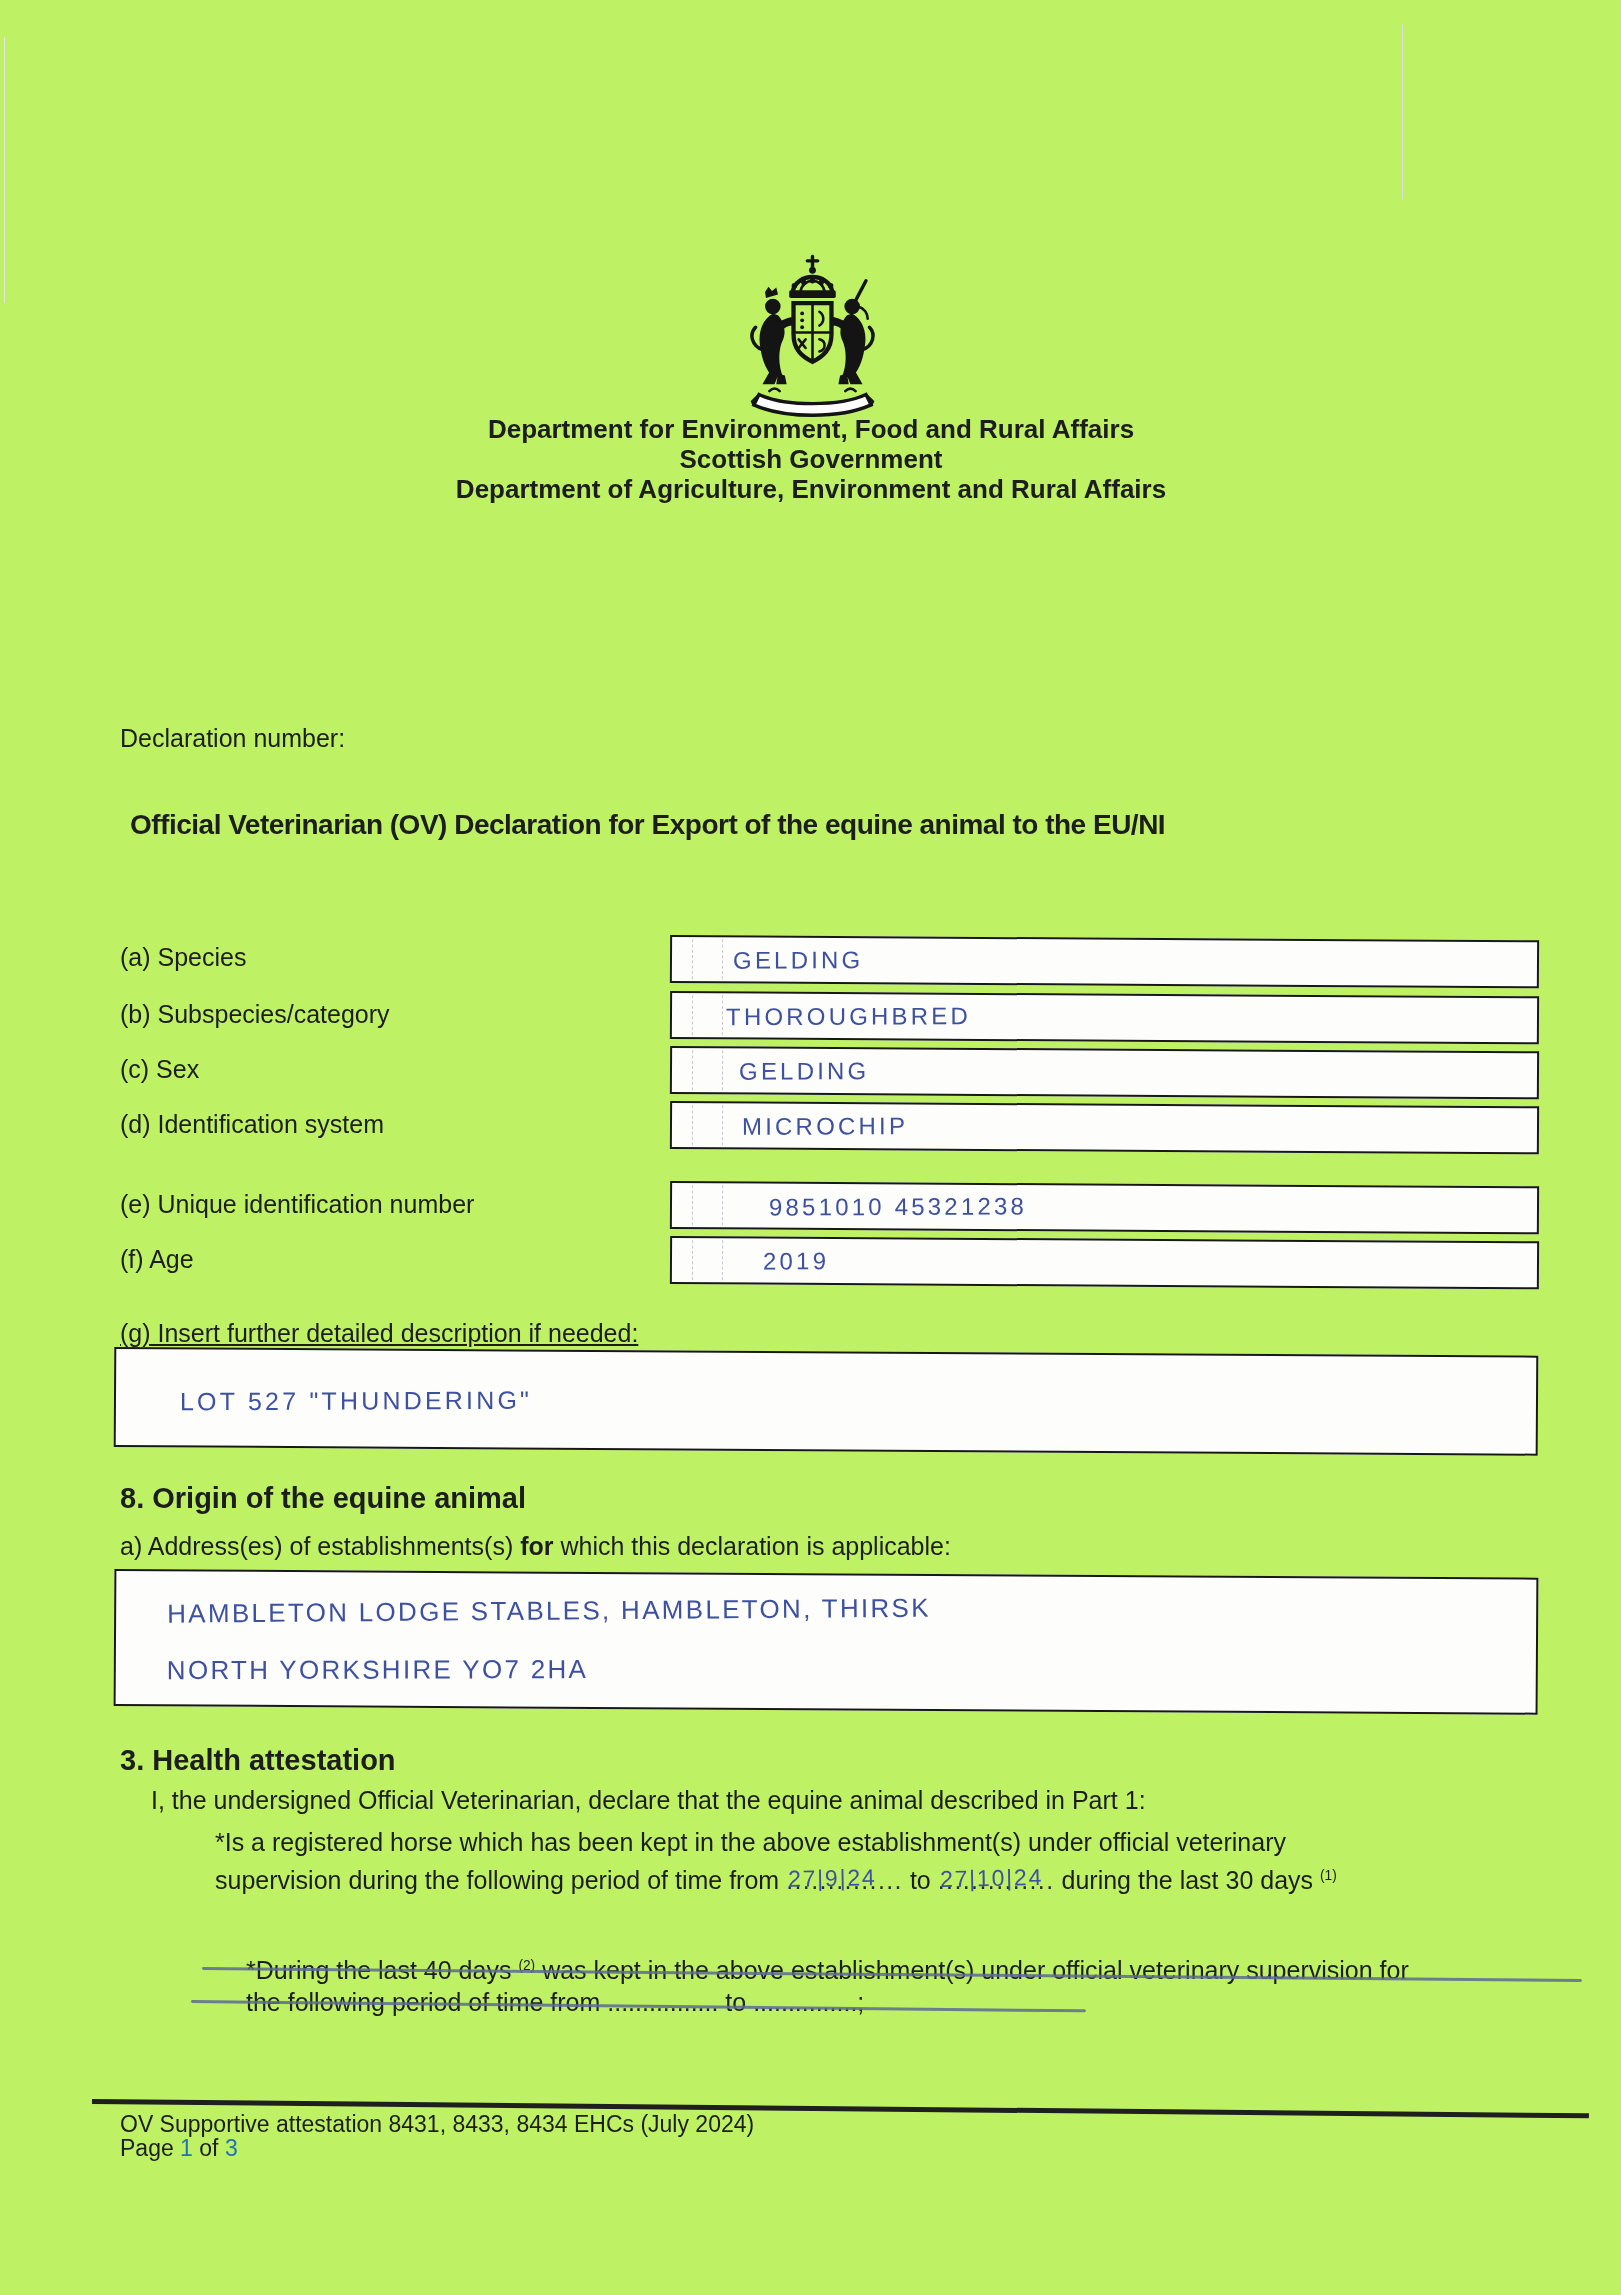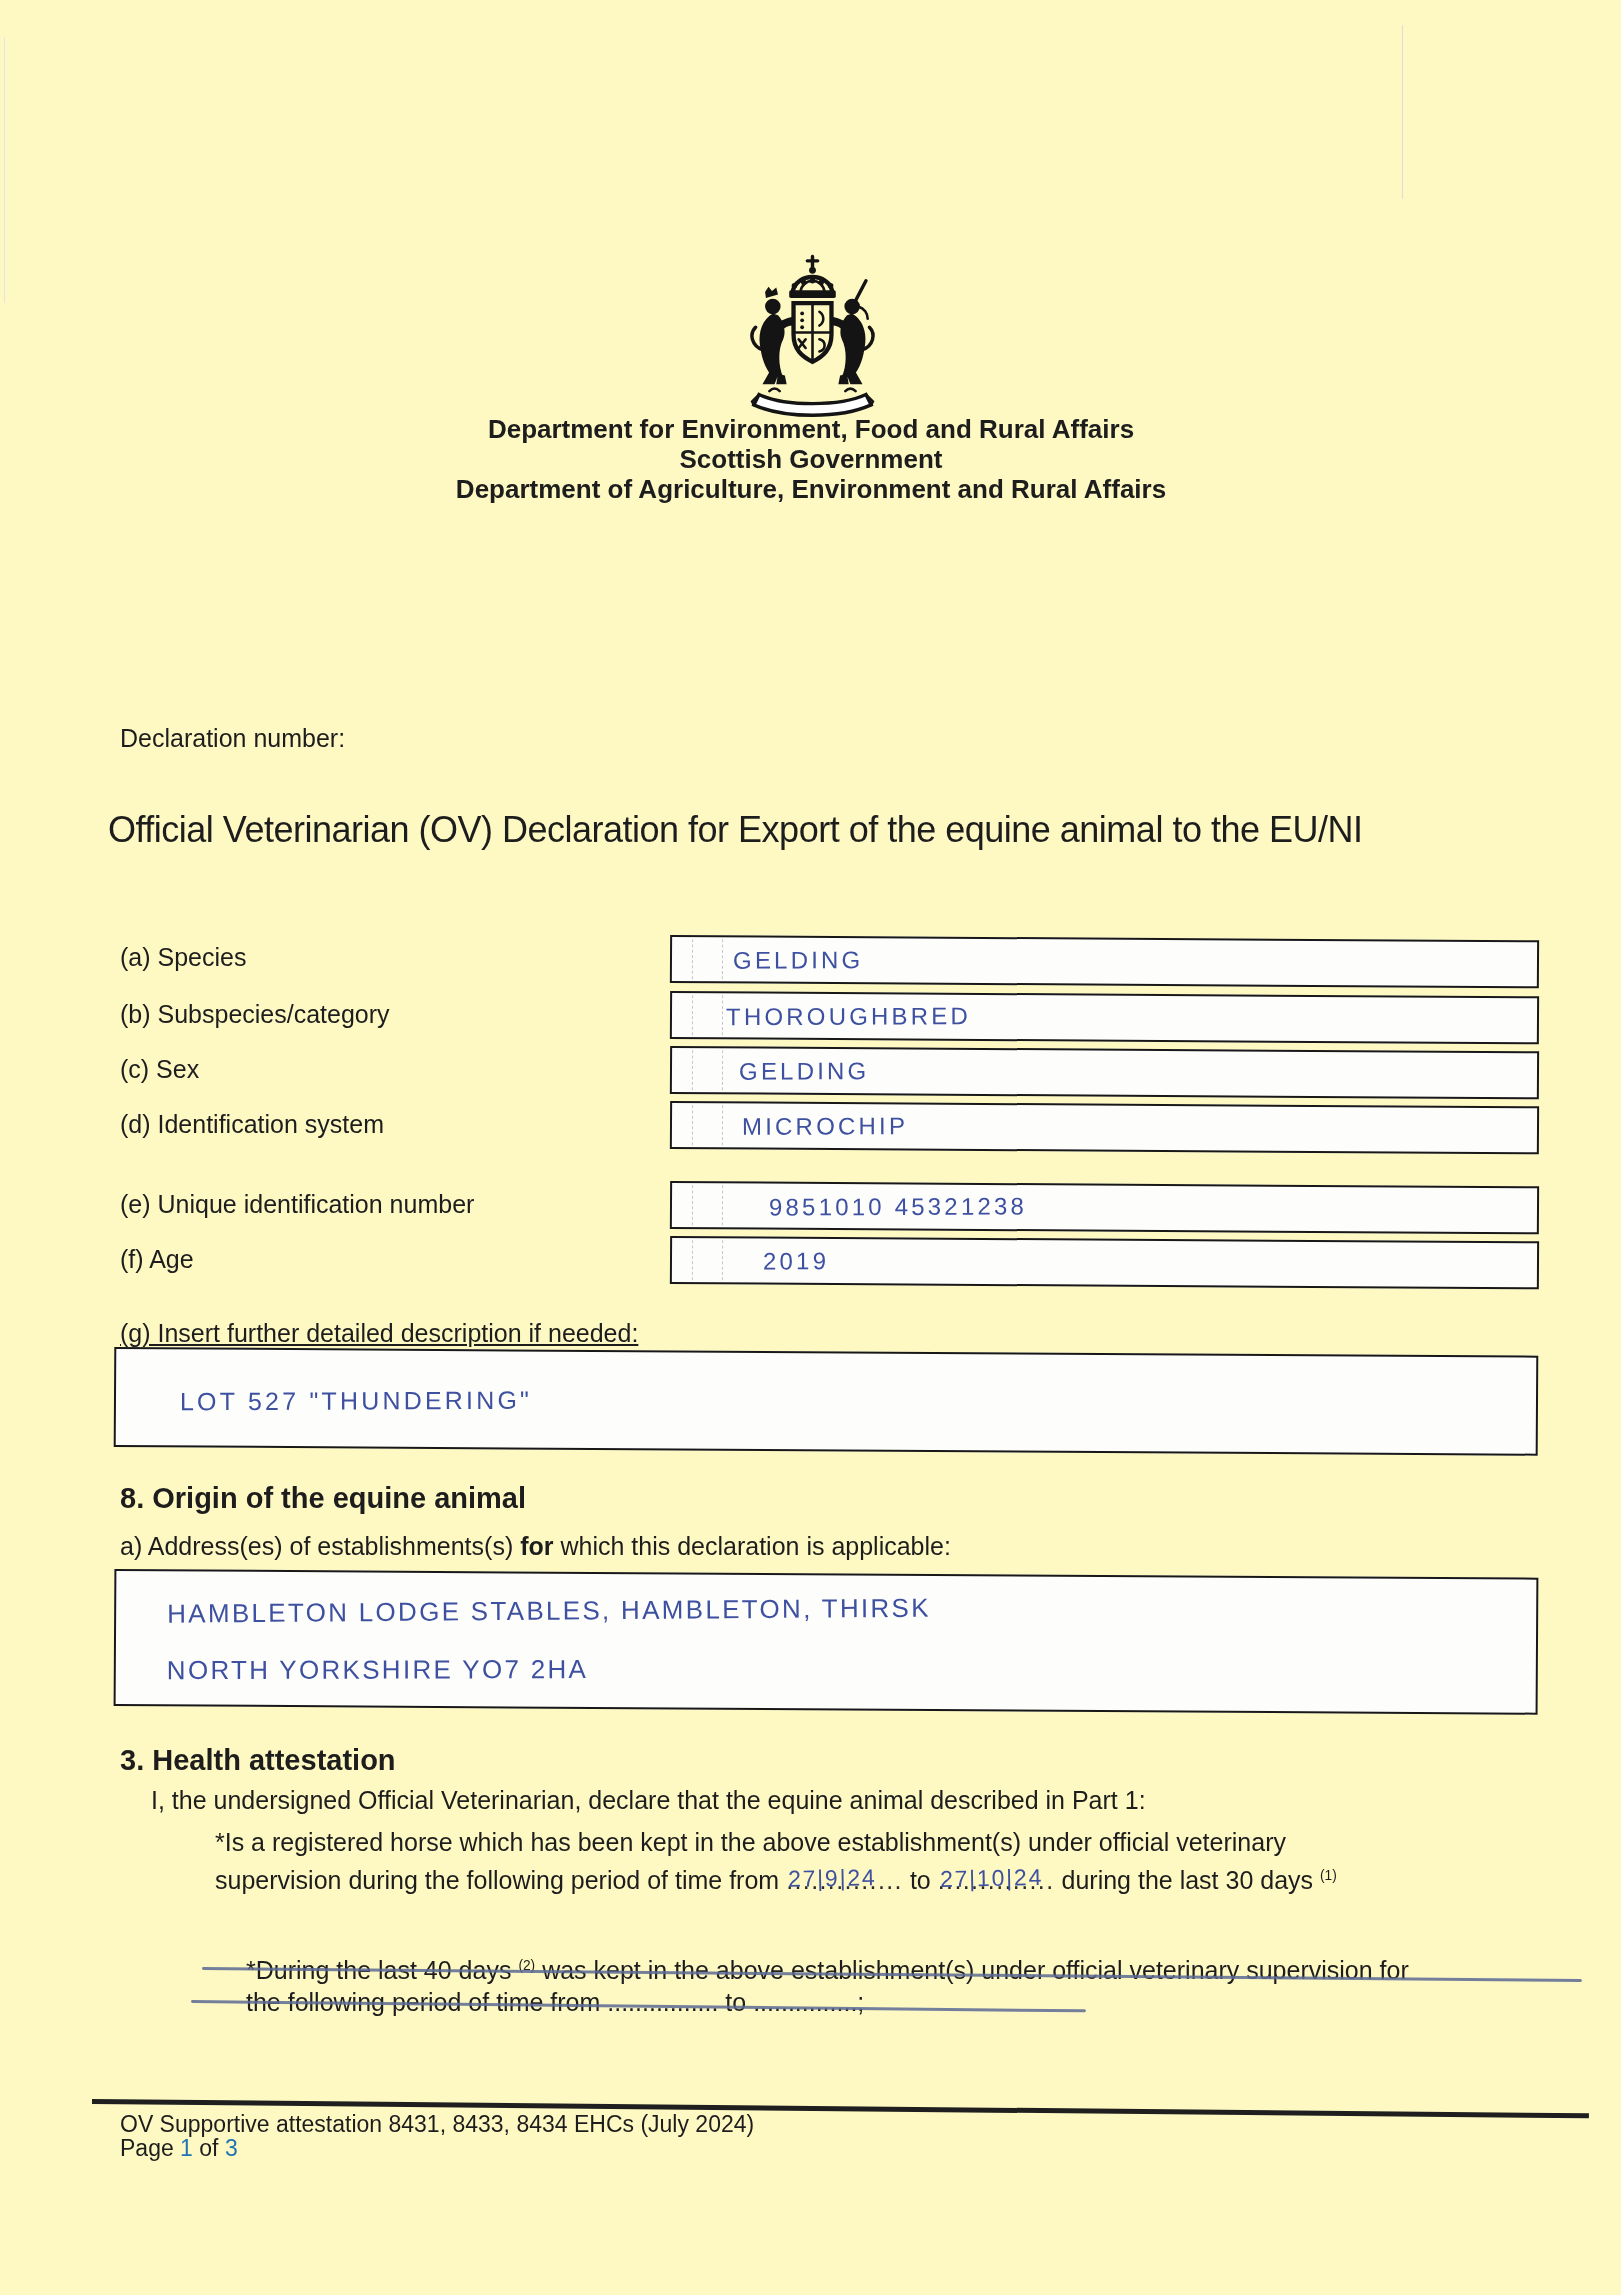--- a/index.html
+++ b/index.html
@@ -1,23 +1,23 @@
 <!DOCTYPE html>
 <html style="font-size:7.3px"><head>
 <meta charset="utf-8">
 <style>
   html,body{margin:0;padding:0;background:#ffffff;}
-  .page{position:relative;width:1622px;height:2295px;background:#fef9c3;overflow:hidden;
+  .page{position:relative;width:1622px;height:2295px;background:#bef264;overflow:hidden;
         font-family:"Liberation Sans",sans-serif;color:#1d1d1d;}
   .artifact{position:absolute;background:#dcdcdc;}
   .crest{position:absolute;left:709px;top:252px;}
   .dept{position:absolute;top:414px;left:0;width:1622px;text-align:center;
         font-size:26px;font-weight:bold;line-height:30px;}
   .decl{position:absolute;top:724px;left:120px;font-size:25px;}
-  .title{position:absolute;top:809px;left:108px;width:1469px;font-size:36px;font-weight:normal;letter-spacing:-0.5px;}
+  .title{position:absolute;top:809px;left:130px;width:1469px;font-size:28px;font-weight:bold;letter-spacing:-0.5px;}
   .sec-h{position:absolute;font-size:29px;font-weight:bold;}
   .lbl{position:absolute;left:120px;font-size:25px;}
   .fbox{position:absolute;left:670px;width:865px;height:44px;border:2.8px solid #181818;
         background:#fdfdfc;transform:rotate(0.35deg);transform-origin:left center;}
   .guide{position:absolute;top:1.8px;bottom:1.8px;border-left:0.9px dashed #c5c5ce;}
   .g1{left:20px;} .g2{left:50px;}
   .hw{color:#3e51a1;letter-spacing:3.2px;white-space:nowrap;}
   .box-hw{position:absolute;top:50%;transform:translateY(-48%) rotate(-0.6deg);font-size:24px;}
   .bigbox{position:absolute;left:114px;width:1420px;border:2.8px solid #181818;background:#fdfdfc;
           transform:rotate(0.35deg);transform-origin:left center;}

